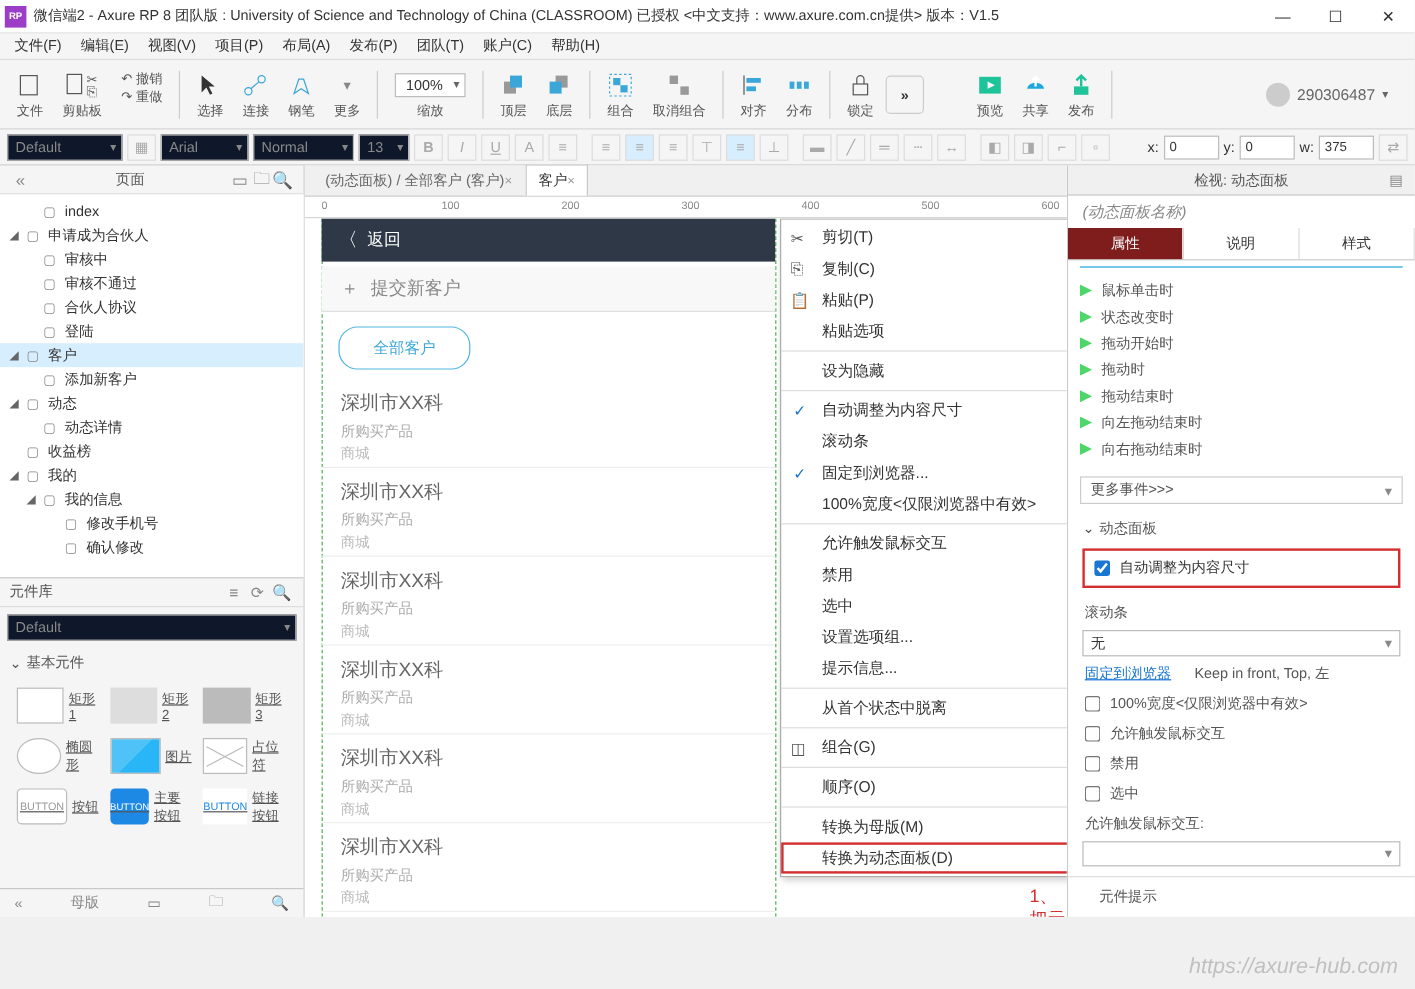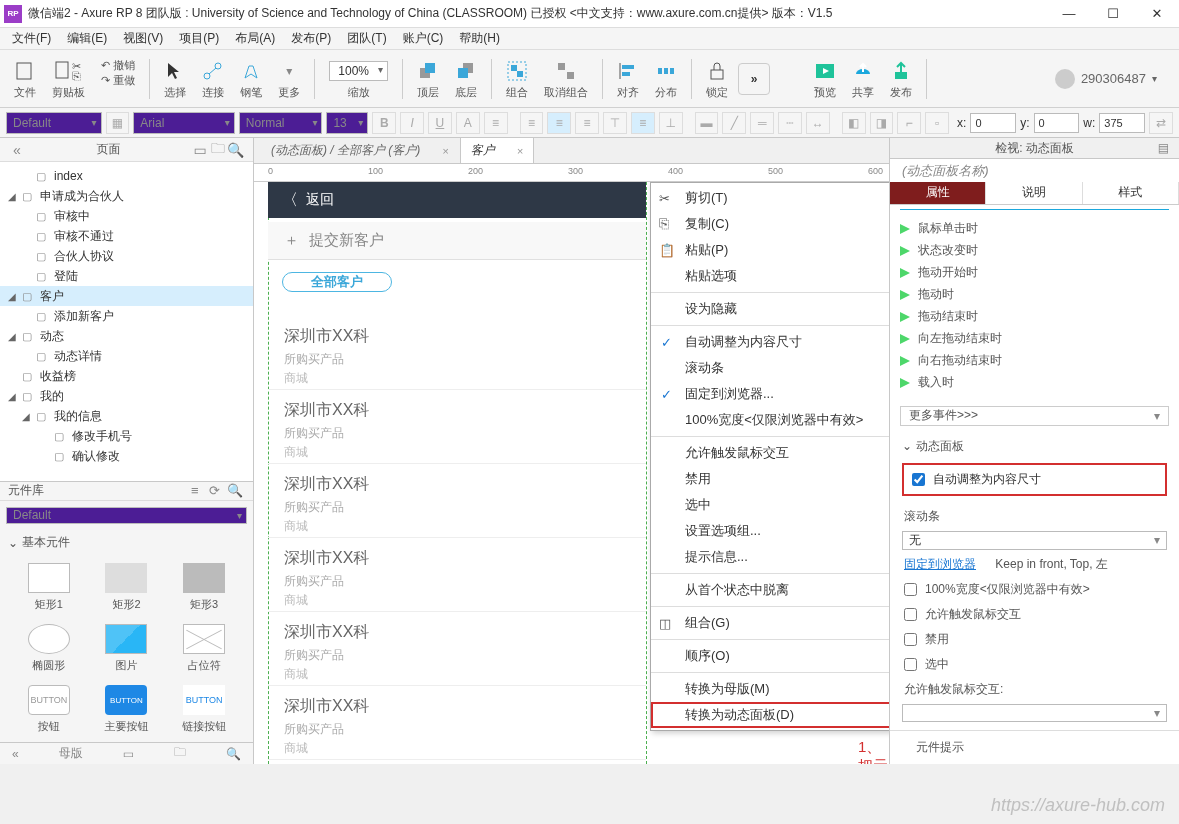--- a/index.html
+++ b/index.html
@@ -15,68 +15,68 @@
 .tool-group { display: flex; flex-direction: column; align-items: center; padding: 0 6px; }
 .tool-group .ico { height: 28px; display: flex; align-items: center; justify-content: center; gap:4px; }
 .tool-group .lbl { font-size: 11px; color: #555; }
 .tool-sep { width: 1px; height: 40px; background: #ccc; margin: 0 4px; }
 .zoom-box { border:1px solid #bbb; background:#fff; padding:2px 18px 2px 8px; font-size:12px; position:relative; }
 .zoom-box::after{content:"▾";position:absolute;right:4px;top:2px;font-size:10px;color:#666;}
 .tool-more { width: 32px; height: 32px; border: 1px solid #ccc; border-radius: 4px; display:flex;align-items:center;justify-content:center;font-weight:bold; }
 .account { margin-left: auto; display: flex; align-items: center; gap: 6px; color: #666; font-size: 13px; padding-right:14px;}
 .account .avatar { width:20px;height:20px;border-radius:50%;background:#ccc; }
 .fmtbar { height: 30px; background: #f5f5f5; border-bottom: 1px solid #c8c8c8; display: flex; align-items: center; padding: 0 6px; gap: 4px; }
-.combo { border: 1px solid #bbb; background: #4c1d95; height: 22px; padding: 0 18px 0 6px; font-size: 12px; color: #888; display:flex;align-items:center; position:relative;}
+.combo { border: 1px solid #bbb; background: #0f172a; height: 22px; padding: 0 18px 0 6px; font-size: 12px; color: #888; display:flex;align-items:center; position:relative;}
 .combo::after{content:"▾";position:absolute;right:4px;font-size:10px;color:#888;}
 .fmt-btn { width: 24px; height: 22px; border: 1px solid #ddd; display:flex;align-items:center;justify-content:center;color:#aaa;font-size:12px;}
 .coord-box { border:1px solid #bbb; background:#fff; height:20px; padding:0 4px; width:46px; font-size:11px; display:flex;align-items:center;}
 .main { display: flex; height: 626px; }
 .left-col { width: 254px; background: #f5f5f5; border-right: 1px solid #c8c8c8; display:flex;flex-direction:column; }
 .panel-hdr { height: 24px; display: flex; align-items: center; padding: 0 8px; font-size: 12px; color:#555; border-bottom:1px solid #ddd;}
 .panel-hdr .title { flex: 1; text-align: center; }
 .panel-hdr .ic { width:18px;text-align:center;color:#888;font-size:14px;}
 .tree { flex: 0 0 auto; padding: 4px 0; background:#fff; overflow:hidden; height:320px; border-bottom:1px solid #c8c8c8;}
 .tree-item { display: flex; align-items: center; height: 20px; padding-left: 8px; font-size: 12px; gap:4px;}
 .tree-item.sel { background: #d6eefd; }
 .tree-item .tog { width: 10px; font-size: 10px; color:#666; }
 .tree-item .dic { width: 14px; color:#888; font-size:11px;}
 .ind1{padding-left:22px;} .ind2{padding-left:40px;}
 .lib-hdr { height:24px;border-bottom:1px solid #ddd;display:flex;align-items:center;padding:0 8px;}
 .lib-hdr .title{flex:1;font-size:12px;color:#555;}
 .lib-hdr .ic{width:18px;color:#888;font-size:13px;}
 .lib-combo { margin:6px; }
 .lib-sec { padding: 4px 8px; font-size:12px; color:#555;display:flex;align-items:center;gap:4px;}
 .shapes { display: grid; grid-template-columns: repeat(3, 1fr); gap: 12px 8px; padding: 8px 14px; }
-.shape { display: flex; flex-direction: column; align-items: center; gap: 4px; font-size: 11px; color:#555;}
+.shape { display: flex; flex-direction: row; align-items: center; gap: 4px; font-size: 11px; color:#555;text-decoration:underline;}
 .shape .sh { width: 42px; height: 30px; border: 1px solid #bbb; background:#fff;}
 .shape .sh.filled { background:#ddd; border:none;}
 .shape .sh.dark { background:#bbb; border:none;}
 .shape .sh.ellipse { border-radius:50%;}
 .shape .sh.img { background:linear-gradient(135deg,#4fc3f7 50%,#29b6f6 50%);border:1px solid #bbb;}
 .shape .sh.ph { position:relative;}
 .shape .sh.ph::before,.shape .sh.ph::after{content:"";position:absolute;background:#bbb;}
 .shape .sh.ph::before{width:100%;height:1px;top:50%;transform:rotate(28deg);}
 .shape .sh.ph::after{width:100%;height:1px;top:50%;transform:rotate(-28deg);}
 .shape .sh.btn1{border-radius:4px;font-size:9px;display:flex;align-items:center;justify-content:center;color:#999;}
 .shape .sh.btn2{background:#1e88e5;border:none;border-radius:4px;color:#fff;font-size:8px;display:flex;align-items:center;justify-content:center;}
 .shape .sh.btn3{border:none;color:#1e88e5;font-size:9px;display:flex;align-items:center;justify-content:center;}
 .left-foot { height:24px;border-top:1px solid #c8c8c8;display:flex;align-items:center;justify-content:center;gap:40px;color:#888;font-size:12px;}
 .center { flex: 1; display:flex;flex-direction:column; background:#fff; position:relative;}
 .tabs { height: 26px; display: flex; align-items: flex-end; background:#f0f0f0; border-bottom:1px solid #c8c8c8; padding-left:6px;}
-.tab { padding: 4px 10px; font-size: 12px; color:#666; border:1px solid transparent; border-bottom:none; display:flex;align-items:center;gap:22px;font-style:italic;}
+.tab { padding: 4px 10px; font-size: 12px; color:#666; border:1px solid transparent; border-bottom:none; display:flex;align-items:center;gap:0;}
 .tab.active { background:#fff; border-color:#c8c8c8; color:#333;}
 .tab .x{color:#999;font-size:11px;}
 .ruler-h { height:18px; background:#fff; border-bottom:1px solid #ccc; position:relative; font-size:9px;color:#888;}
 .ruler-h span{position:absolute;top:2px;}
 .canvas { flex:1; background:#fff; position:relative; overflow:hidden;}
 .phone-header { position:absolute; left:14px; top:0; width:378px; height:36px; background:#2e3846; color:#fff; display:flex;align-items:center;padding:0 14px;font-size:14px;gap:8px;}
 .phone-header .back{font-size:16px;}
 .guide-v{position:absolute;top:0;bottom:0;border-left:1px dashed #4caf50;}
 .add-row { position:absolute; left:14px; top:40px; width:378px; height:38px; background:#f8f8f8; border-bottom:1px solid #e0e0e0; display:flex;align-items:center;padding:0 16px;color:#888;font-size:15px;gap:10px;}
-.all-btn { position:absolute; left:28px; top:90px; width:110px; height:20px; border:1px solid #4db6e2; border-radius:16px; color:#3ba7d9; display:flex;align-items:center;justify-content:center;font-size:13px;font-weight:bold;}
+.all-btn { position:absolute; left:28px; top:90px; width:110px; height:36px; border:1px solid #4db6e2; border-radius:16px; color:#3ba7d9; display:flex;align-items:center;justify-content:center;font-size:13px;}
 .cust-list{position:absolute;left:14px;top:134px;width:378px;}
 .cust-item{height:74px;border-bottom:1px solid #eee;padding:10px 16px;}
 .cust-item .nm{font-size:16px;color:#666;}
 .cust-item .sub{font-size:12px;color:#aaa;margin-top:4px;}
 .cust-item .sub2{font-size:12px;color:#bbb;margin-top:2px;}
 .ctx-menu { position:absolute; left:396px; top:0; width:286px; background:#fff; border:1px solid #aaa; box-shadow:2px 2px 6px rgba(0,0,0,0.2); padding:2px 0;}
 .ctx-item { height:26px; display:flex; align-items:center; padding:0 10px 0 34px; font-size:13px; color:#333; position:relative;}
 .ctx-item .chk{position:absolute;left:10px;color:#1976d2;font-size:13px;}
 .ctx-item .ico-l{position:absolute;left:8px;font-size:13px;color:#555;}
 .ctx-sep{height:1px;background:#ddd;margin:3px 0;}
@@ -297,21 +297,21 @@
   <div class="account">
       <div class="avatar"></div>
       <span>290306487</span>
       <span style="font-size:10px;">▾</span>
     </div>
 </div>
 
 <div class="fmtbar">
   <div class="combo" style="width:96px;">Default</div>
   <div class="fmt-btn">▦</div>
-  <div class="combo" style="width:102px;">Arial</div>
+  <div class="combo" style="width:73px;">Arial</div>
   <div class="combo" style="width:84px;">Normal</div>
   <div class="combo" style="width:42px;">13</div>
   <div class="fmt-btn">
       <b>B</b>
     </div>
   <div class="fmt-btn">
       <i>I</i>
     </div>
   <div class="fmt-btn">
       <u>U</u>
@@ -649,21 +649,20 @@
     </div>
     <div style="height:6px;border-bottom:1px solid #1ba8dd;margin:0 10px;"></div>
     <div class="evt-list" id="evtlist">
         <div class="evt-item">鼠标单击时</div>
         <div class="evt-item">状态改变时</div>
         <div class="evt-item">拖动开始时</div>
         <div class="evt-item">拖动时</div>
         <div class="evt-item">拖动结束时</div>
         <div class="evt-item">向左拖动结束时</div>
         <div class="evt-item">向右拖动结束时</div>
-        <div class="evt-item">载入时</div>
       </div>
     <div class="more-evt">更多事件&gt;&gt;&gt;</div>
     <div class="prop-sec"><span class="caret">⌄</span><span>动态面板</span></div>
     <div class="auto-box">
         <input type="checkbox" checked="" style="">
         <span>自动调整为内容尺寸</span>
       </div>
     <div class="prop-row">滚动条</div>
     <div class="prop-combo">无</div>
     <div class="prop-row"><span class="link">固定到浏览器</span>&nbsp;<span>Keep in front, Top, 左</span></div>

